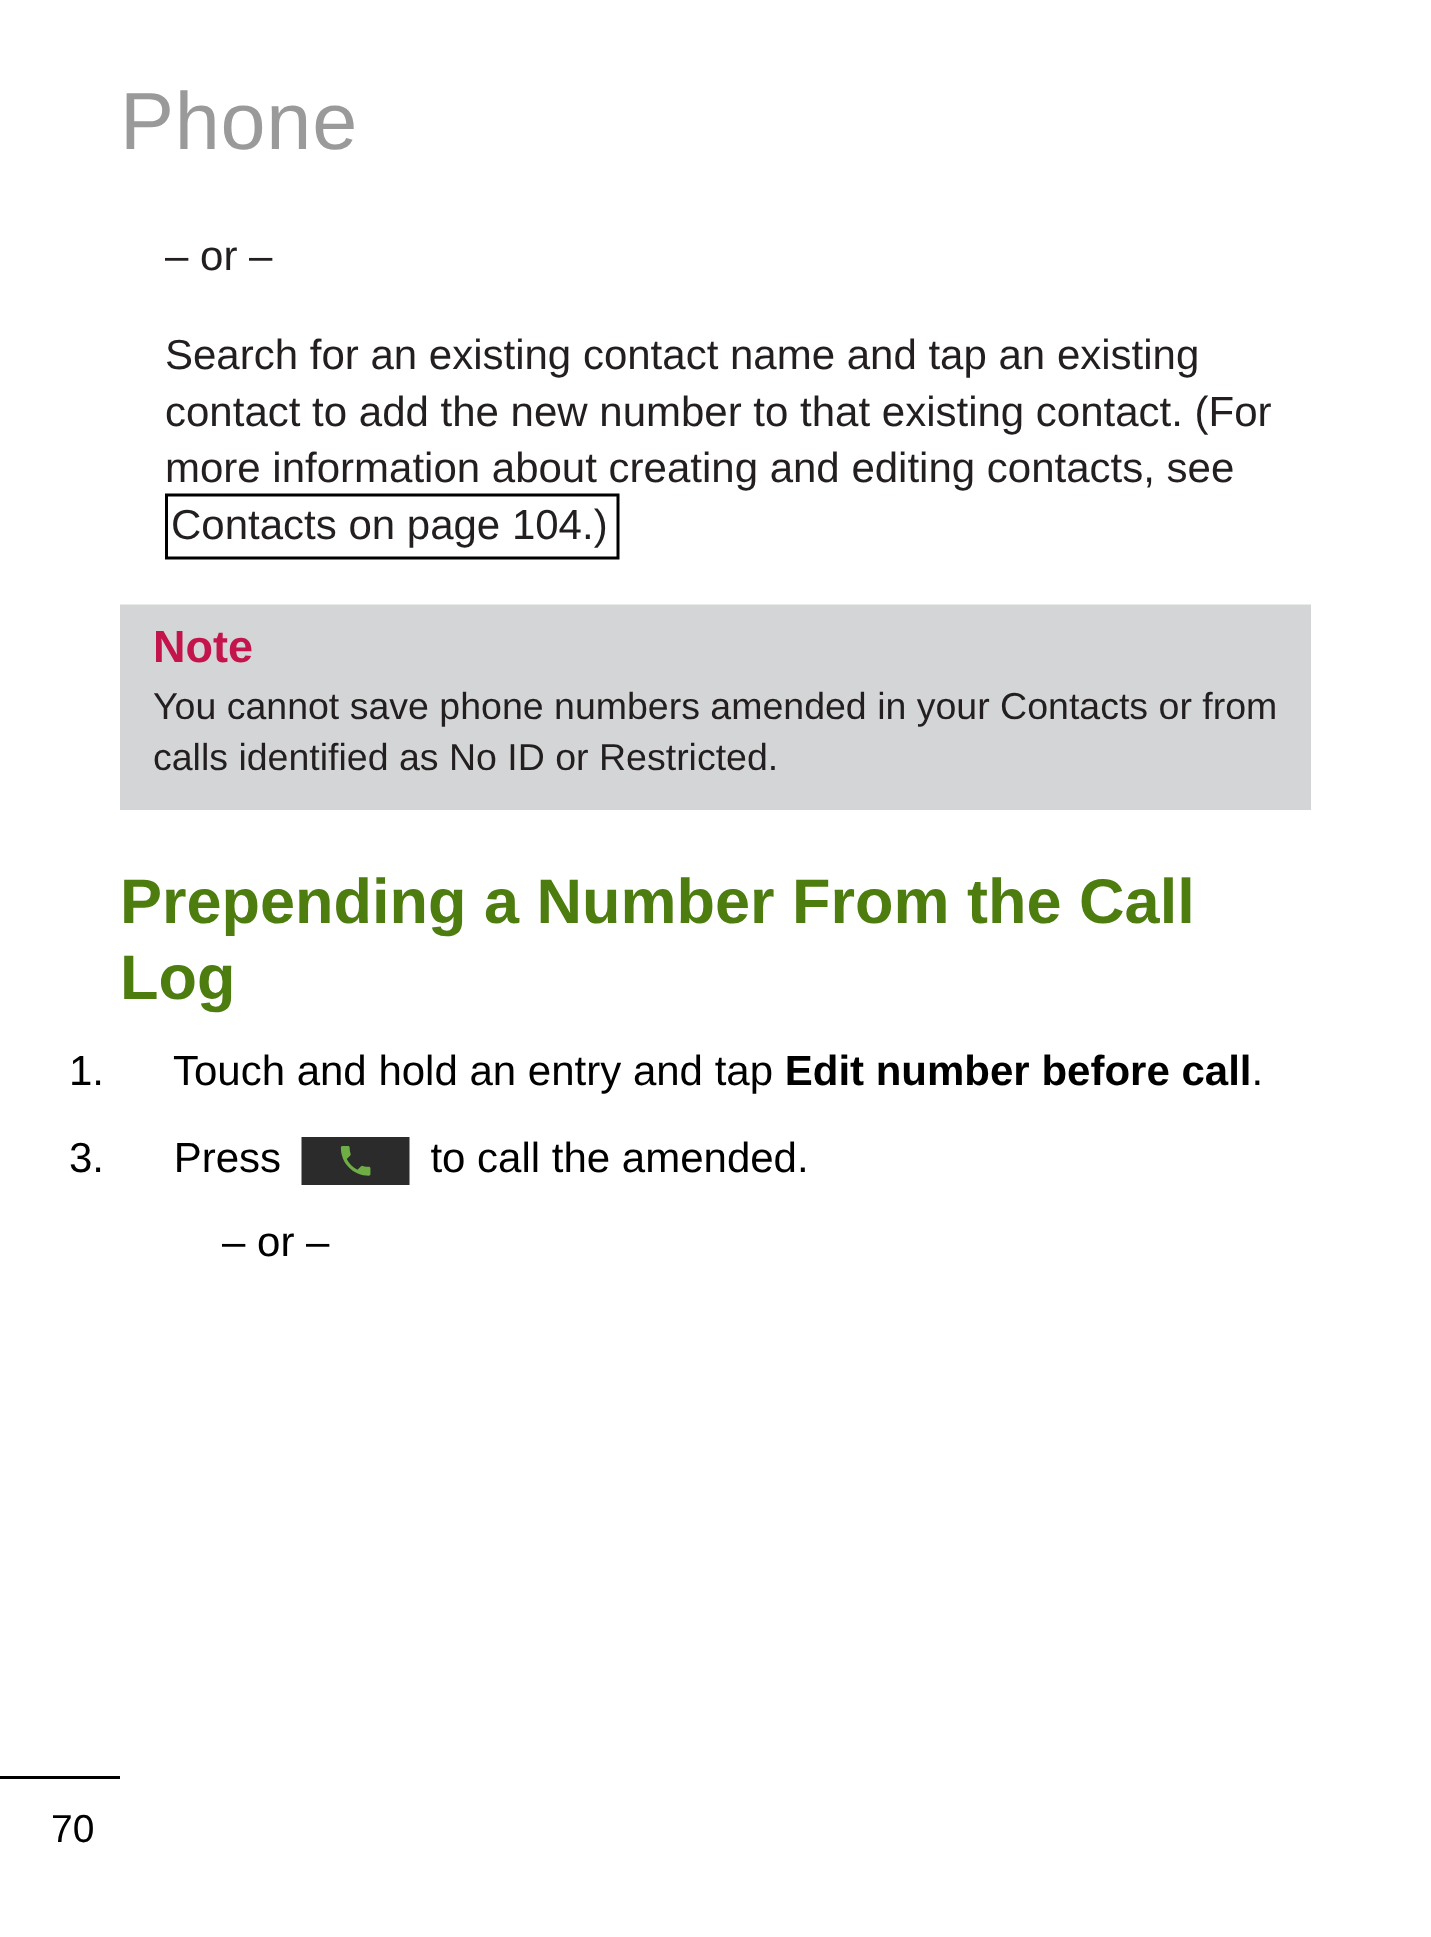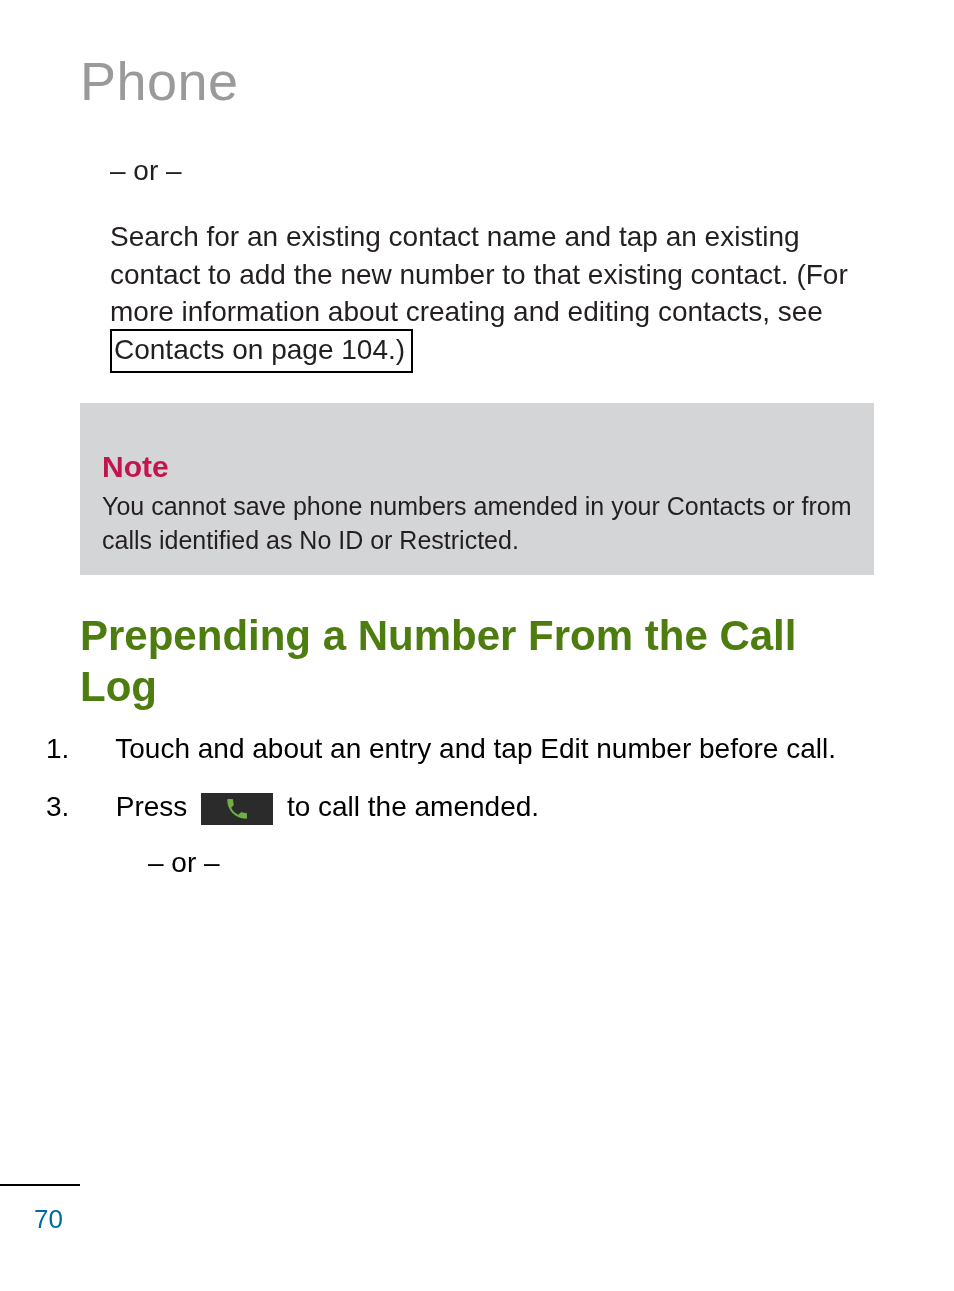--- a/index.html
+++ b/index.html
@@ -48,21 +48,20 @@
   .note-box {
     background: #d4d5d6;
     padding: 12px 22px 18px 22px;
     margin: 0 0 36px 0;
   }
   .note-title {
     color: #c4144c;
     font-weight: 700;
     font-size: 30px;
     margin-bottom: 6px;
-    margin-top: 35px;
   }
   .note-text {
     font-size: 25px;
     line-height: 1.35;
     color: #231f20;
   }
   .section-heading {
     color: #4d7c0f;
     font-size: 42px;
     font-weight: 700;
@@ -83,21 +82,21 @@
   }
   ol.steps > li {
     margin-bottom: 20px;
     padding-left: 34px;
     text-indent: -34px;
   }
   ol.steps > li .num {
     display: inline-block;
     min-width: 28px;
   }
-  .bold { font-weight: 400; }
+  .bold { font-weight: 700; }
   .call-button {
     display: inline-block;
     vertical-align: middle;
     width: 72px;
     height: 32px;
     background: #2b2b2b;
     position: relative;
     margin: 0 6px;
     text-indent: 0;
   }
@@ -144,21 +143,21 @@
     bottom: 105px;
     width: 80px;
     height: 0;
     border-top: 2px solid #000;
   }
   .page-number {
     position: absolute;
     left: 34px;
     bottom: 56px;
     font-size: 26px;
-    color: #0369a1;
+    color: #000000;
   }
   .gt { margin: 0 4px; }
 </style>
 </head>
 <body>
 
 <div class="page">
 
   <h1 class="chapter-title">Phone</h1>
 
@@ -171,21 +170,21 @@
   <div class="note-box">
     <div class="note-title">Note</div>
     <div class="note-text">You cannot save phone numbers amended in your Contacts or from calls identified as No ID or Restricted.</div>
   </div>
 
   <h2 class="section-heading">Prepending a Number From the Call Log</h2>
 
 
   <ol class="steps">
     <li>
-      <span class="num">1.</span><span> Touch and about an entry and tap </span><span class="bold">Edit number before call</span><span>.</span>
+      <span class="num">1.</span><span> Touch and hold an entry and tap </span><span class="bold">Edit number before call</span><span>.</span>
     </li>
     <li>
       <span class="num">3.</span><span> Press </span><span class="call-button" aria-label="call-icon">
         <svg width="26" height="26" viewBox="0 0 24 24">
           <path fill="#6fae46" d="M6.6 10.8c1.4 2.8 3.8 5.2 6.6 6.6l2.2-2.2c.3-.3.7-.4 1-.2 1.2.4 2.5.6 3.8.6.6 0 1 .4 1 1V20c0 .6-.4 1-1 1C10.6 21 3 13.4 3 3.8c0-.6.4-1 1-1h3.4c.6 0 1 .4 1 1 0 1.3.2 2.6.6 3.8.1.4 0 .8-.2 1l-2.2 2.2z"></path>
         </svg>
       </span><span> to call the amended.</span>
 
       <div class="sub-or">– or –</div>
 

